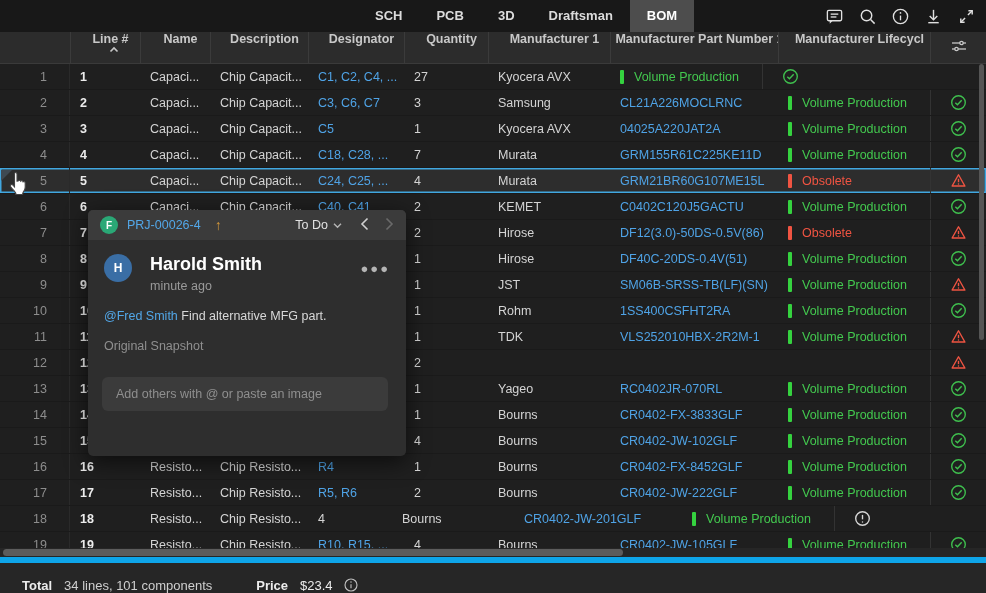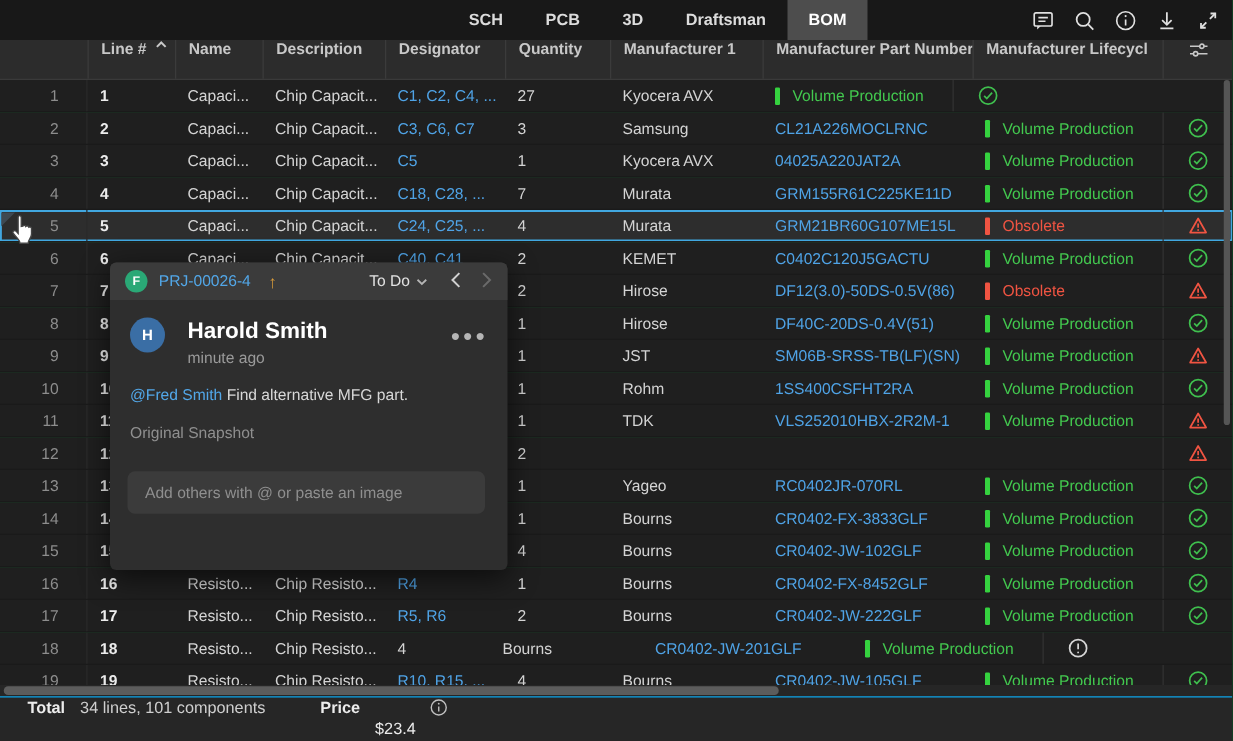--- a/index.html
+++ b/index.html
@@ -1,31 +1,31 @@
 <!DOCTYPE html>
 <html><head>
 <meta charset="utf-8">
 <style>
   * { margin:0; padding:0; box-sizing:border-box; }
   html,body { background:#111; }
   body { font-family:"Liberation Sans", sans-serif; }
-  .app { position:relative; width:986px; height:593px; background:#15803d; overflow:hidden; }
+  .app { position:relative; width:986px; height:593px; background:#f9a8d4; overflow:hidden; }
 
   
   .topbar { height:32px; background:#181818; display:flex; align-items:stretch; }
   .tabs { display:flex; margin-left:358px; }
   .tab { padding:0 17px; line-height:32px; font-size:13px; font-weight:700; color:#dcdcdc; cursor:default; }
   .tab.active { background:#4d4d4d; color:#ffffff; }
   .topbar-icons { margin-left:auto; display:flex; align-items:center; gap:14px; padding-right:10px; }
   .topbar-icons svg { display:block; }
 
   
   .header-row { height:32px; background:#2c2c2c; display:flex; align-items:center;
                 font-size:12.5px; font-weight:700; color:#c8c8c8; border-bottom:1px solid #3a3a3a; }
-  .hcell { height:100%; display:flex; align-items:flex-start; padding-left:10px; overflow:hidden; white-space:nowrap; }
+  .hcell { height:100%; display:flex; align-items:center; padding-left:10px; overflow:hidden; white-space:nowrap;flex-direction:column; }
   .hcell + .hcell { border-left:1px solid #3b3b3b; }
   .sort-icon { margin-left:7px; display:inline-flex; }
 
   .w-index{width:70px;} .w-line{width:70px;} .w-name{width:70px;} .w-desc{width:98px;}
   .w-desig{width:96px;} .w-qty{width:84px;} .w-mfr{width:122px;} .w-mpn{width:168px;}
   .w-life{width:152px;} .w-status{width:56px;}
 
   .tbody { position:relative; }
   .row { height:26px; display:flex; align-items:center; font-size:12.5px; color:#d4d4d4;
          background:#1f1f1f; border-bottom:1px solid #1a1a1a; }
@@ -43,21 +43,21 @@
   .c-status { justify-content:center; padding-left:0; border-left:1px solid #333333; }
   .status-icon { display:none; }
 
   
   .vscroll { position:absolute; right:2px; top:64px; width:5px; height:276px; background:#555555; border-radius:3px; }
   .hscroll-track { position:absolute; left:0; top:548px; width:986px; height:9px; background:#262626; }
   .hscroll-thumb { position:absolute; left:3px; top:1px; width:620px; height:7px; background:#5c5c5c; border-radius:4px; }
 
   
   .statusbar { position:absolute; left:0; bottom:0; width:986px; height:36px; background:#262626;
-               border-top:1px solid #0ea5e9; display:flex; align-items:flex-start; font-size:13px; color:#cfcfcf; }
+               border-top:6px solid #0ea5e9; display:flex; align-items:flex-end; font-size:13px; color:#cfcfcf; }
   .statusbar .lbl { font-weight:700; color:#ececec; }
   .sb-total-lbl { margin-left:22px; }
   .sb-total-val { margin-left:12px; }
   .sb-price-lbl { margin-left:44px; }
   .sb-price-val { margin-left:12px; color:#ececec;margin-top:17px; }
   .sb-info { margin-left:10px; display:inline-flex; }
 
   
   .popup { position:absolute; left:88px; top:210px; width:318px; height:246px; background:#2e2e2e;
            border-radius:5px; box-shadow:0 6px 22px rgba(0,0,0,.6); z-index:20; font-size:12.5px; }

